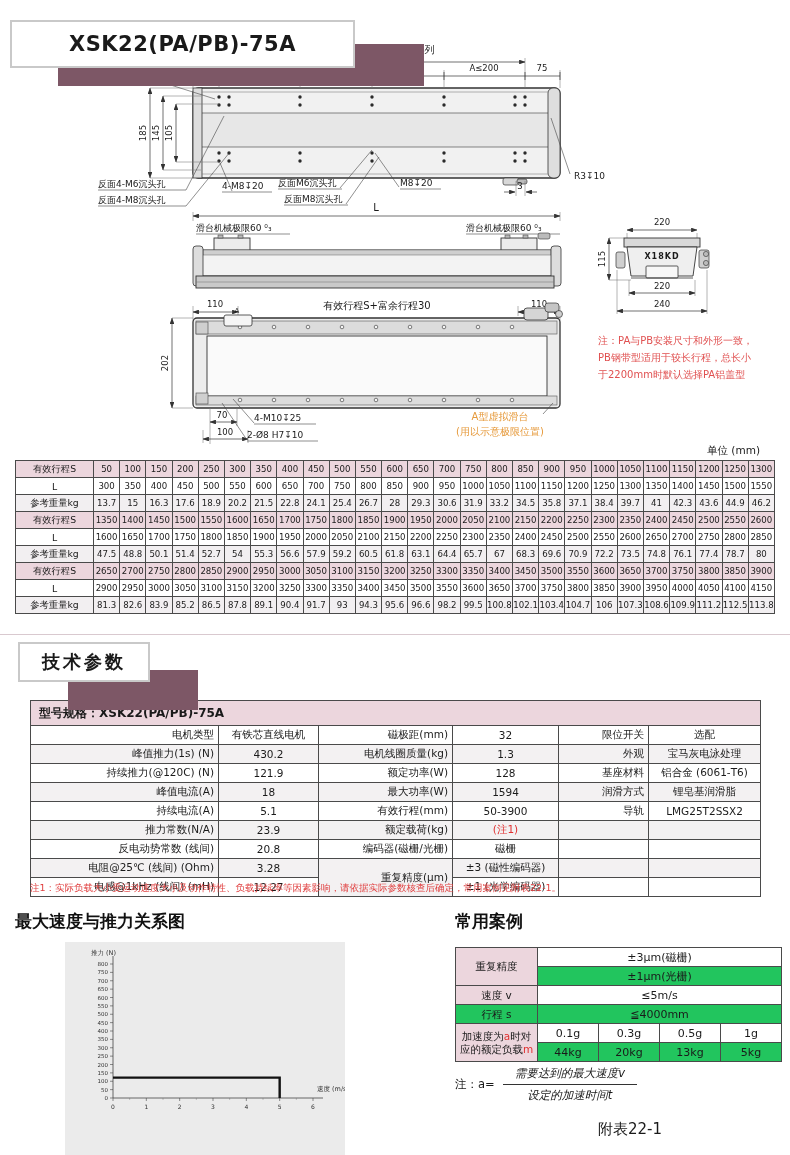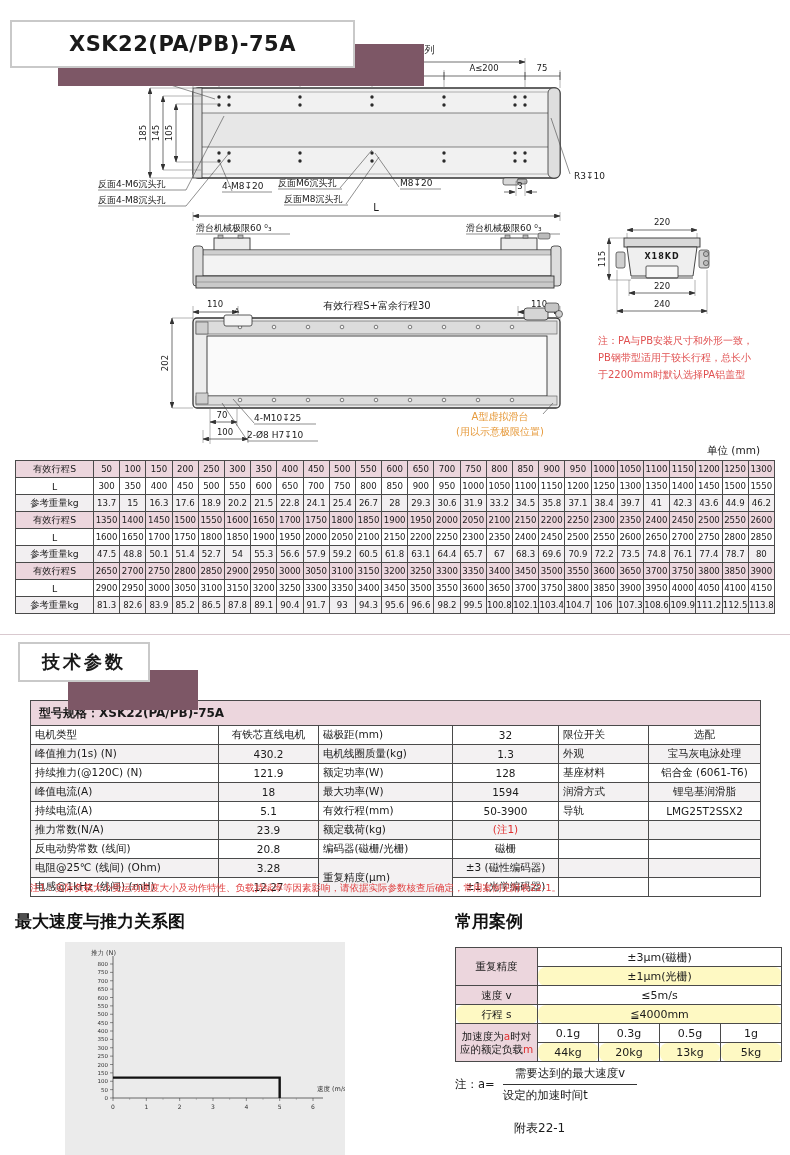--- a/index.html
+++ b/index.html
@@ -35,46 +35,46 @@
   #stroke-table td{border:1px solid #4a4a4a;text-align:center;height:16px;padding:0;overflow:hidden;white-space:nowrap;}
   #stroke-table tr.r-s td{background:#ecd6dd;}
   #stroke-table tr.r-l td{background:#fff;}
   #stroke-table tr.r-w td{background:#f2eff1;}
   #stroke-table td.rowhdr{background:#ecd6dd;font-size:9.3px;}
   #stroke-table td:first-child{width:77px;}
 
   
   #spec-table{position:absolute;left:30px;top:700px;width:730px;table-layout:fixed;font-size:10.5px;border:1.5px solid #333;}
   #spec-table td{border:1px solid #4a4a4a;height:16px;padding:1px 4px;text-align:center;overflow:hidden;white-space:nowrap;}
-  #spec-table td.lbl{text-align:left;}
+  #spec-table td.lbl{text-align:right;}
   #spec-table tr.alt td{background:#f3f1f2;}
   #spec-table .title-row td{background:#ecd6dd;font-weight:bold;font-size:12px;height:22px;text-align:left;padding-left:8px;}
   .red{color:#e03030;}
 
   #spec-note{position:absolute;left:30px;top:882px;width:730px;font-size:9.5px;color:#e04040;}
 
   .sec-title{position:absolute;font-size:17px;font-weight:bold;color:#111;}
   #chart-title{left:15px;top:910px;}
   #cases-title{left:455px;top:910px;}
 
   #chart-panel{position:absolute;left:65px;top:942px;width:280px;height:214px;background:#ebebeb;}
   #chart-caption{position:absolute;left:65px;top:1124px;width:280px;text-align:center;font-size:17px;font-weight:bold;color:#d42222;}
 
   
   #cases-table{position:absolute;left:455px;top:947px;width:326px;table-layout:fixed;font-size:11px;border:1.5px solid #333;}
   #cases-table td{border:1px solid #4a4a4a;height:18px;text-align:center;padding:0 2px;}
-  #cases-table tr.alt td{background:#fef9c3;border-radius:8px;}
+  #cases-table tr.alt td{background:#22c55e;}
   #cases-table td.hdr{background:#ecd6dd;font-size:10.5px;line-height:1.15;}
 
   #formula-note{position:absolute;left:455px;top:1066px;font-size:11.5px;display:flex;align-items:center;}
-  #formula-note .frac{display:inline-block;margin-left:8px;}
+  #formula-note .frac{display:inline-block;text-align:center;margin-left:8px;font-style:italic;}
   #formula-note .num{display:block;border-bottom:1.5px solid #333;padding:0 12px 3px;}
   #formula-note .den{display:block;padding-top:3px;}
 
-  #footer-label{position:absolute;left:514px;top:1120px;width:180px;text-align:left;font-size:12px;}
+  #footer-label{position:absolute;left:540px;top:1120px;width:180px;text-align:center;font-size:15px;}
 </style>
 </head>
 <body>
 
 <div id="page">
 
   <div class="badge" id="title-badge">
     <div class="shadow"></div>
     <div class="box">XSK22(PA/PB)-75A</div>
   </div>

